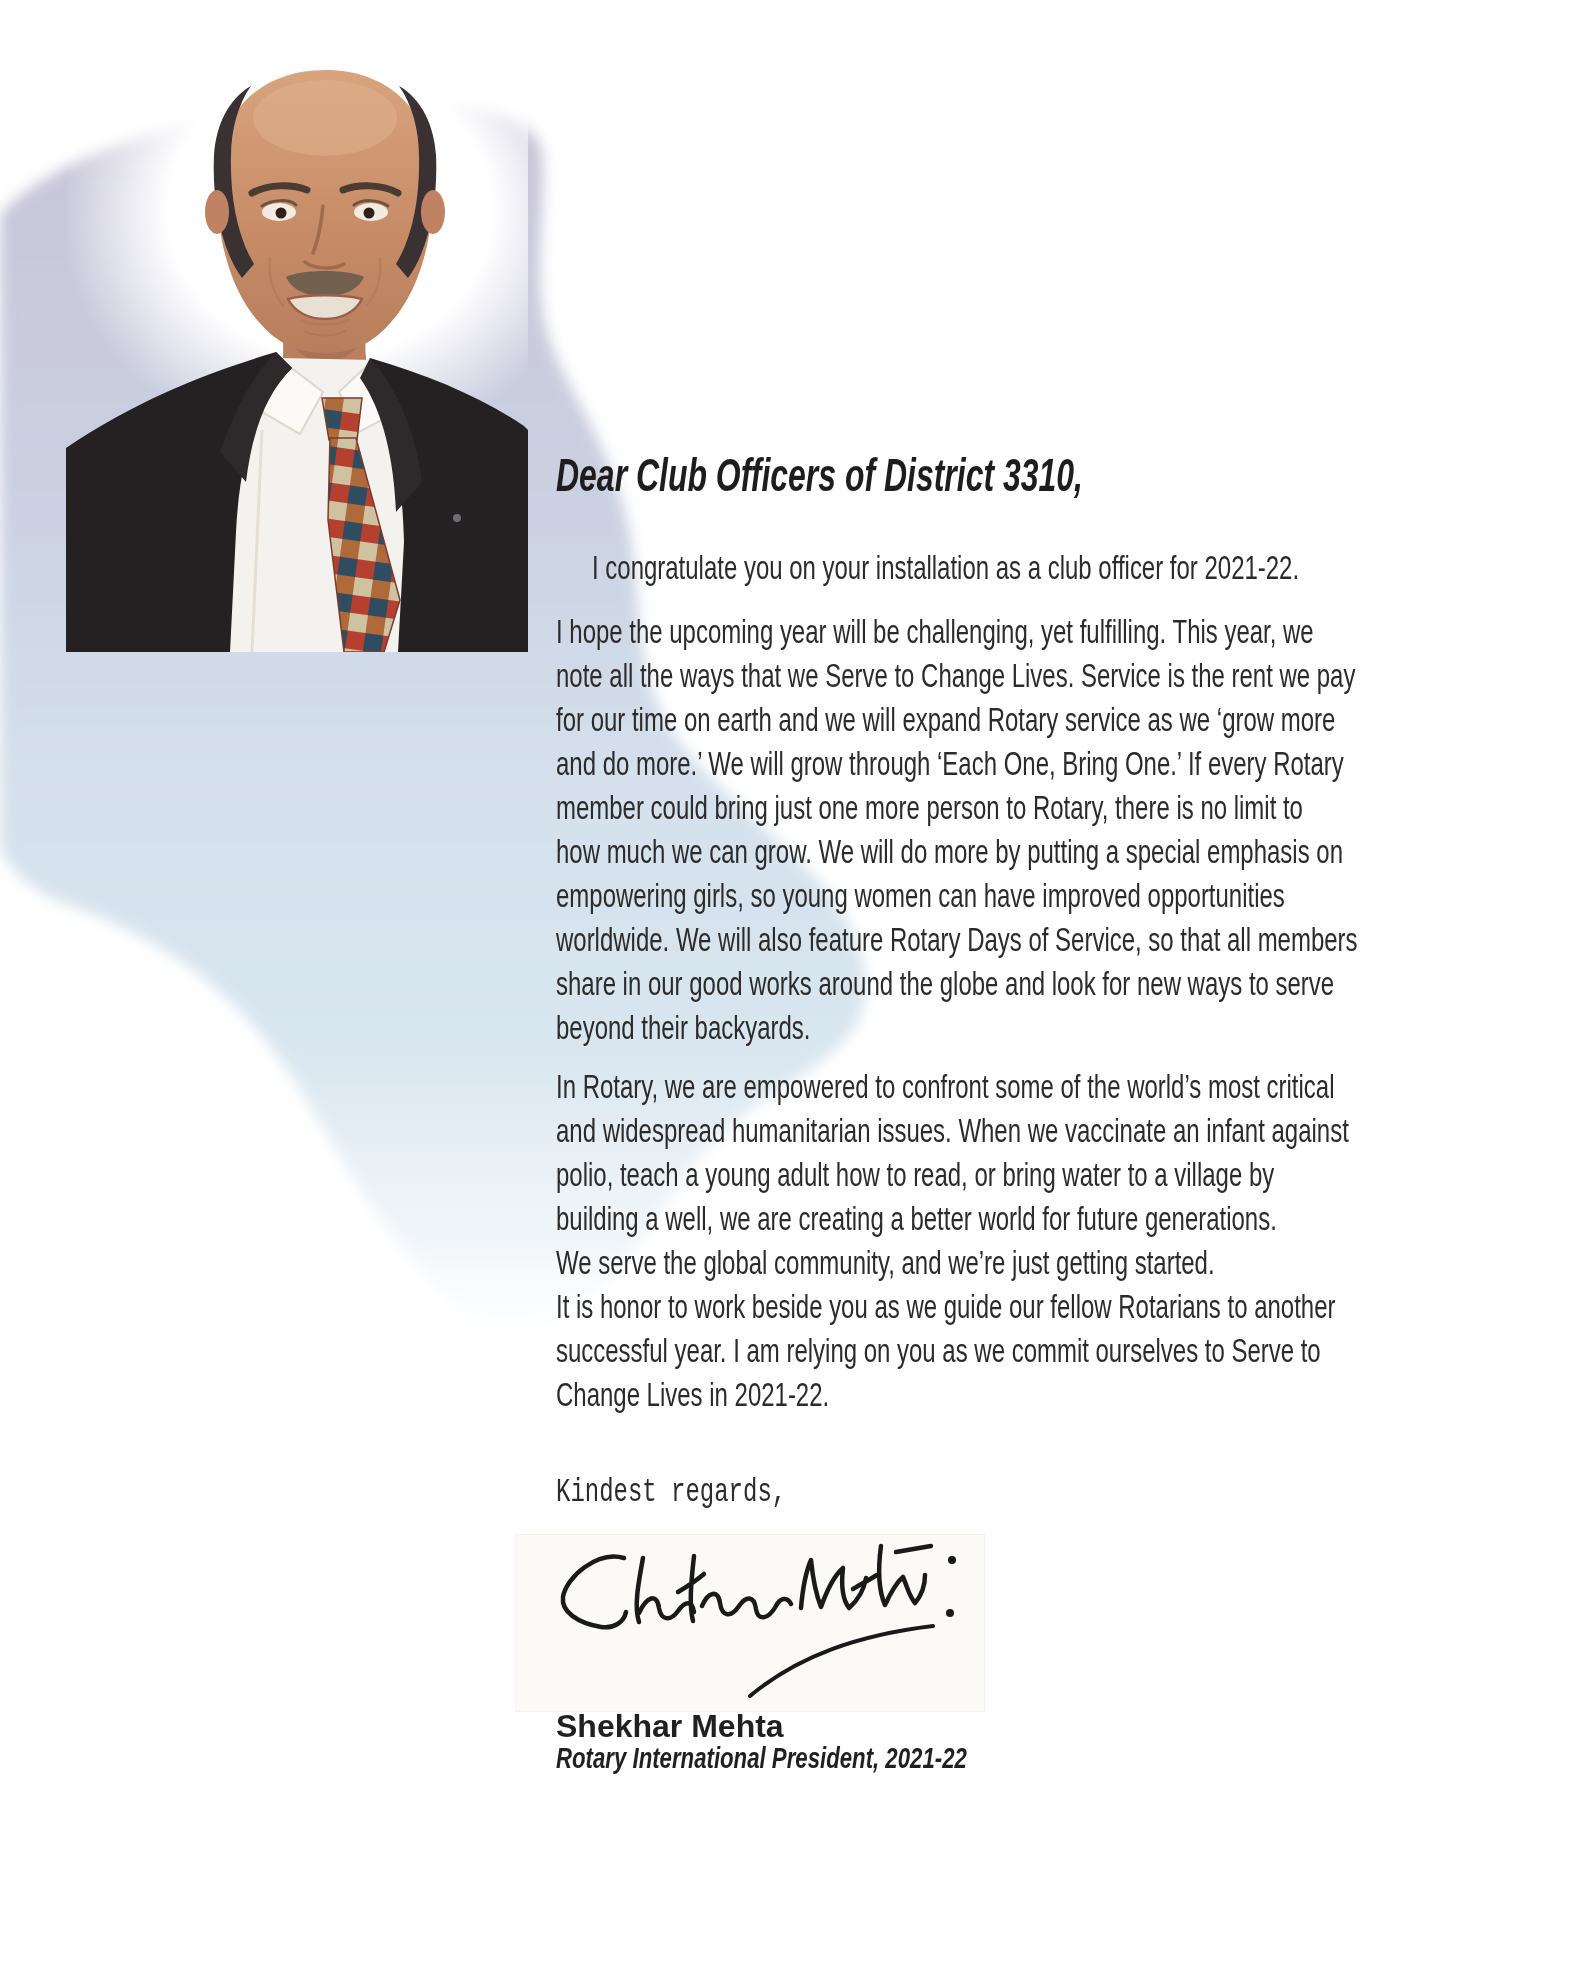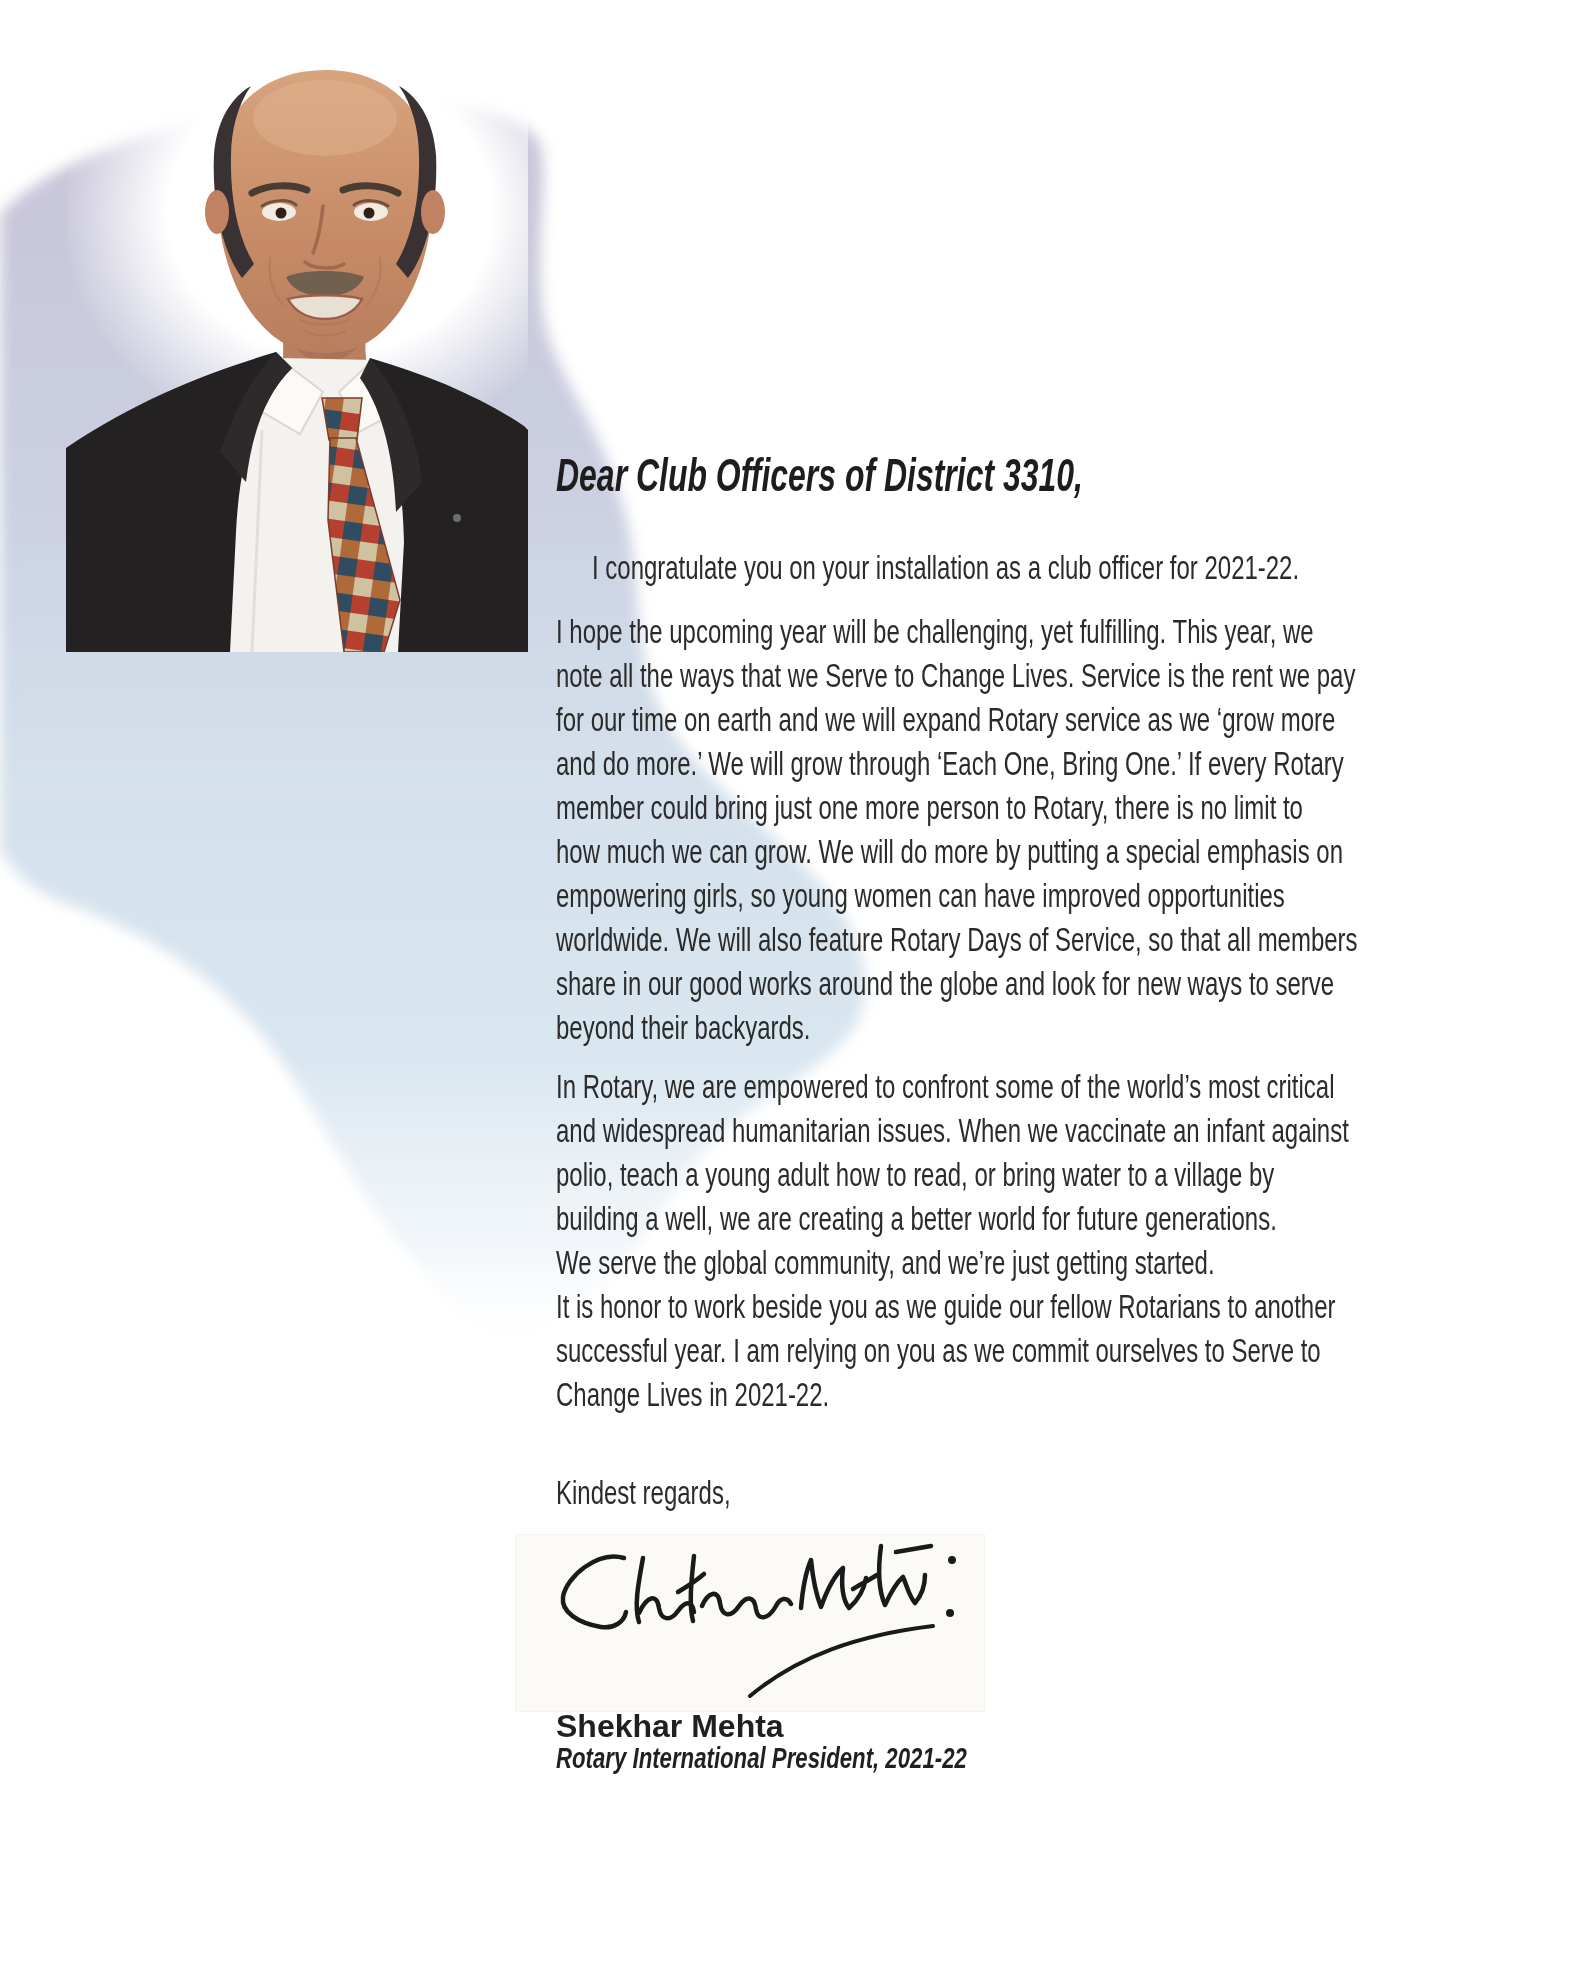--- a/index.html
+++ b/index.html
@@ -29,21 +29,21 @@
     z-index:3;
   }
   .para .ln{
     white-space:nowrap;
     transform:scaleX(.705);transform-origin:left top;
   }
   #p1{top:545px;margin-left:36px;}
   #p2{top:609px;}
   #p3{top:1064px;}
   #p4{top:1284px;}
-  #closing{top:1470px;}
+  #closing{top:1470px;font-family:Liberation Mono, monospace;}
   .sig-box{
     left:515px;top:1534px;width:470px;height:178px;
     background:#fbfaf7;
     box-shadow:0 0 0 1px rgba(90,85,70,0.04) inset;
     z-index:1;
   }
   #sig-svg{left:540px;top:1528px;z-index:2;}
   .sig-name{
     left:556px;top:1706px;
     font-size:32px;line-height:40px;font-weight:bold;

